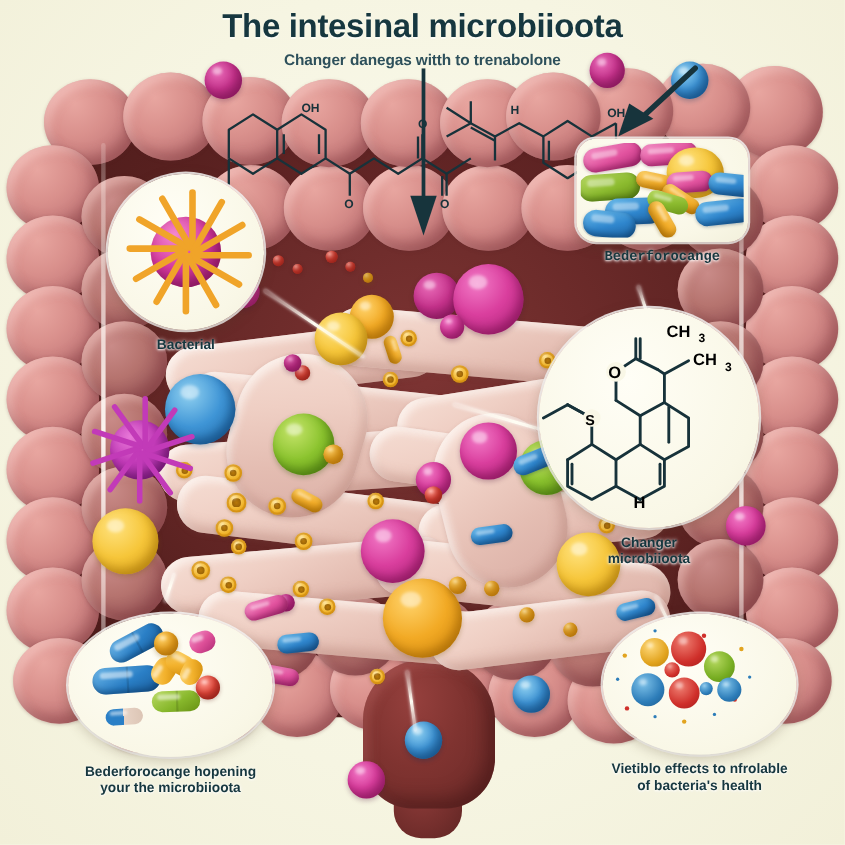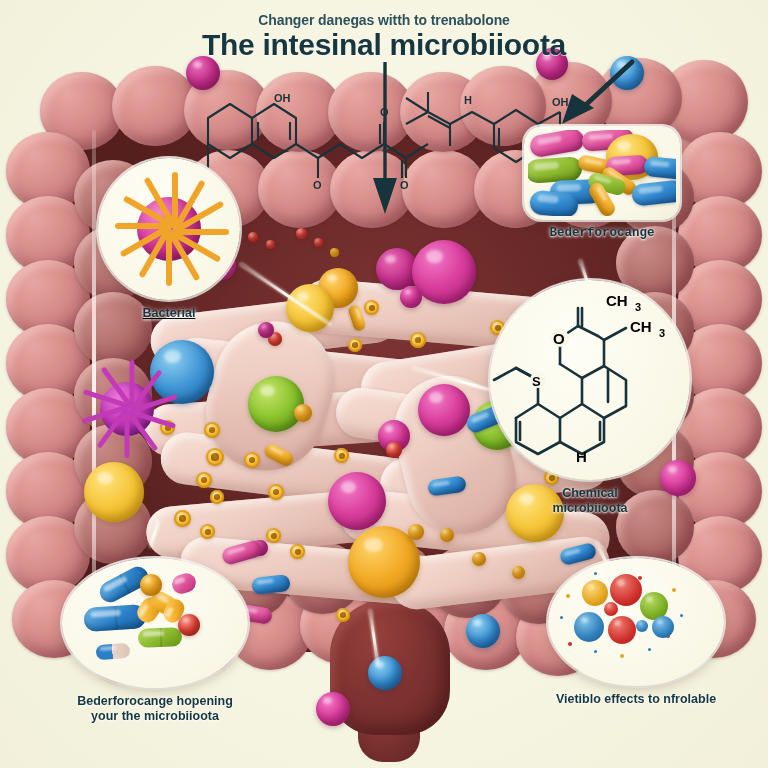--- a/index.html
+++ b/index.html
@@ -224,22 +224,22 @@
     <div class="si-loop" style="left:30px;top:262px;width:280px;height:50px;transform:rotate(5deg);"></div>
     <div class="si-loop" style="left:240px;top:262px;width:220px;height:52px;transform:rotate(-7deg);"></div>
     <div class="si-loop" style="left:60px;top:36px;width:120px;height:150px;border-radius:60px;transform:rotate(16deg);"></div>
     <div class="si-loop" style="left:250px;top:90px;width:110px;height:160px;border-radius:55px;transform:rotate(-14deg);"></div>
   </div>
 
   <div id="rectum"></div>
   <div id="rectum-tail"></div>
 
   <div id="title-block" class="abs center-x">
+    <div id="main-title">The intesinal microbiioota</div>
     <div id="subtitle">Changer danegas witth to trenabolone</div>
-    <div id="main-title">The intesinal microbiioota</div>
   </div>
 
   <div class="chem" style="left:190px;top:82px;">
     <svg width="300" height="118" viewBox="0 0 300 118">
       <g fill="none" stroke="#17323a" stroke-width="2.1" stroke-linejoin="round">
         <path d="M18 62 L18 36 L40 22 L62 36"></path>
         <path d="M62 36 L62 62 L40 76 L18 62"></path>
         <path d="M62 36 L84 22 L106 36 L106 62 L84 76 L62 62"></path>
         <path d="M68 40 L68 58 M100 40 L100 58"></path>
         <path d="M106 62 L128 76"></path>
@@ -377,21 +377,21 @@
     <div class="spike" style="transform:rotate(72deg) translateX(-50%);background:#c23ab8;"></div>
     <div class="spike" style="transform:rotate(108deg) translateX(-50%);background:#c23ab8;"></div>
     <div class="spike" style="transform:rotate(144deg) translateX(-50%);background:#c23ab8;"></div>
     <div class="spike" style="transform:rotate(180deg) translateX(-50%);background:#c23ab8;"></div>
     <div class="spike" style="transform:rotate(216deg) translateX(-50%);background:#c23ab8;"></div>
     <div class="spike" style="transform:rotate(252deg) translateX(-50%);background:#c23ab8;"></div>
     <div class="spike" style="transform:rotate(288deg) translateX(-50%);background:#c23ab8;"></div>
     <div class="spike" style="transform:rotate(324deg) translateX(-50%);background:#c23ab8;"></div>
   </div>
 
-  <div class="callout" style="left:98px;top:158px;text-decoration:underline;">
+  <div class="callout" style="left:98px;top:158px;">
     <div class="bubble circle" style="width:142px;height:142px;">
       <div class="spiky" style="left:14px;top:14px;width:114px;height:114px;">
         <div class="body" style="background:radial-gradient(circle at 34% 26%, #f489cf 0%, #d5399f 48%, #a02276 100%);
              box-shadow:inset -5px -6px 12px rgba(100,8,62,.55);"></div>
         <div class="spike" style="transform:rotate(0deg) translateX(-50%);background:#f0a429;width:6px;"></div>
         <div class="spike" style="transform:rotate(30deg) translateX(-50%);background:#f0a429;width:6px;"></div>
         <div class="spike" style="transform:rotate(60deg) translateX(-50%);background:#f0a429;width:6px;"></div>
         <div class="spike" style="transform:rotate(90deg) translateX(-50%);background:#f0a429;width:6px;"></div>
         <div class="spike" style="transform:rotate(120deg) translateX(-50%);background:#f0a429;width:6px;"></div>
         <div class="spike" style="transform:rotate(150deg) translateX(-50%);background:#f0a429;width:6px;"></div>
@@ -458,21 +458,21 @@
         <text x="140" y="52" font-size="15" font-weight="bold">CH</text>
         <text x="169" y="57" font-size="11" font-weight="bold">3</text>
         <circle cx="70" cy="58" r="9" fill="#f9f7e6"></circle>
         <text x="63" y="64" font-size="15" font-weight="bold">O</text>
         <circle cx="48" cy="100" r="8" fill="#f9f7e6"></circle>
         <text x="42" y="106" font-size="13" font-weight="bold">S</text>
         <text x="86" y="182" font-size="15" font-weight="bold">H</text>
       </svg>
     </div>
     <div class="cap">
-      <div>Chemical</div>
+      <div>Changer</div>
       <div>microbiioota</div>
     </div>
   </div>
 
   <div class="callout" style="left:62px;top:558px;">
     <div class="bubble circle" style="width:186px;height:130px;border-radius:50%;">
       <div style="position:absolute;inset:0;">
         <div class="pill" style="left:36px;top:16px;width:52px;height:21px;transform:rotate(-28deg);
              background:linear-gradient(150deg,#6fb9ea,#2a7fc6 55%,#1b5e9c);box-shadow:inset -2px -3px 6px rgba(5,45,85,.5);">
              <div class="seam" style="left:50%;"></div>
@@ -525,16 +525,17 @@
         <div class="speck" style="left:46px;top:92px;width:3px;height:3px;background:#2d7db9;"></div>
         <div class="speck" style="left:72px;top:96px;width:4px;height:4px;background:#e2a41f;"></div>
         <div class="speck" style="left:100px;top:90px;width:3px;height:3px;background:#2d7db9;"></div>
         <div class="speck" style="left:118px;top:76px;width:4px;height:4px;background:#cf2f2a;"></div>
         <div class="speck" style="left:34px;top:72px;width:3px;height:3px;background:#77ad22;"></div>
         <div class="speck" style="left:12px;top:58px;width:3px;height:3px;background:#2d7db9;"></div>
       </div>
     </div>
     <div class="cap">
       <div>Vietiblo effects to nfrolable</div>
+      <div>of bacteria's health</div>
     </div>
   </div>
 
 </div>
 
 </body></html>

